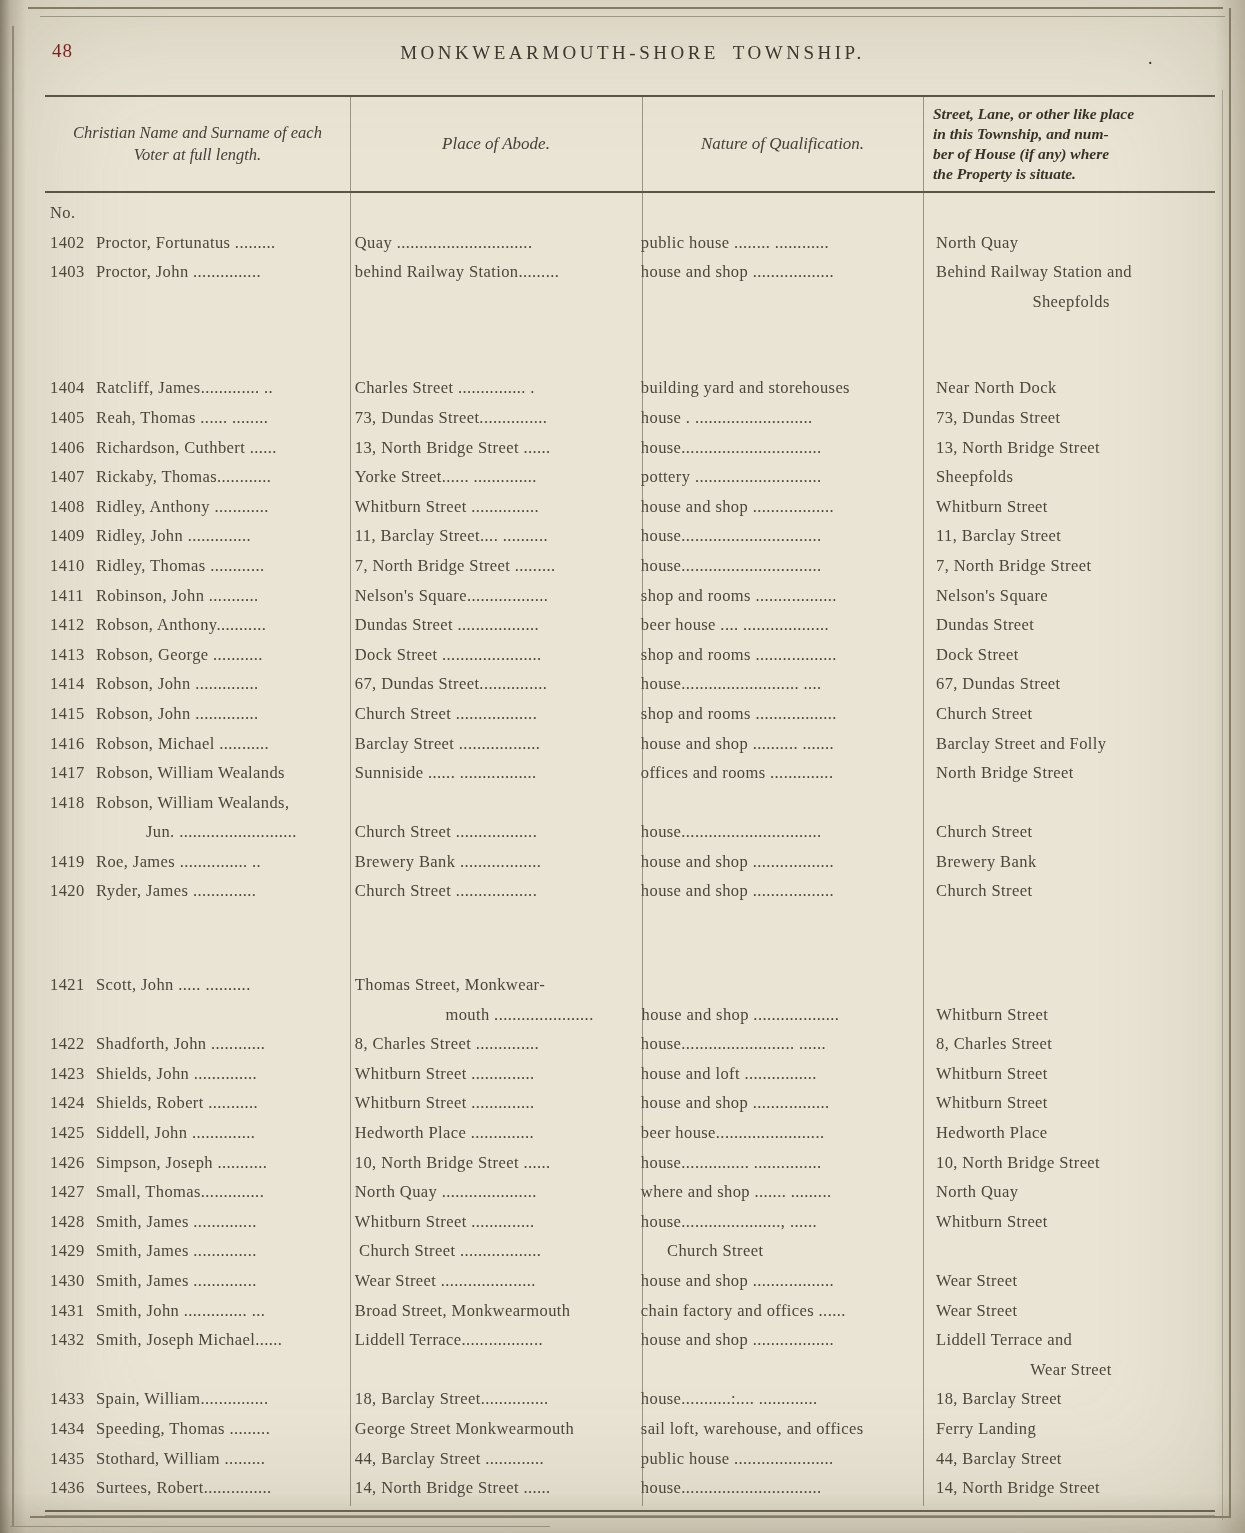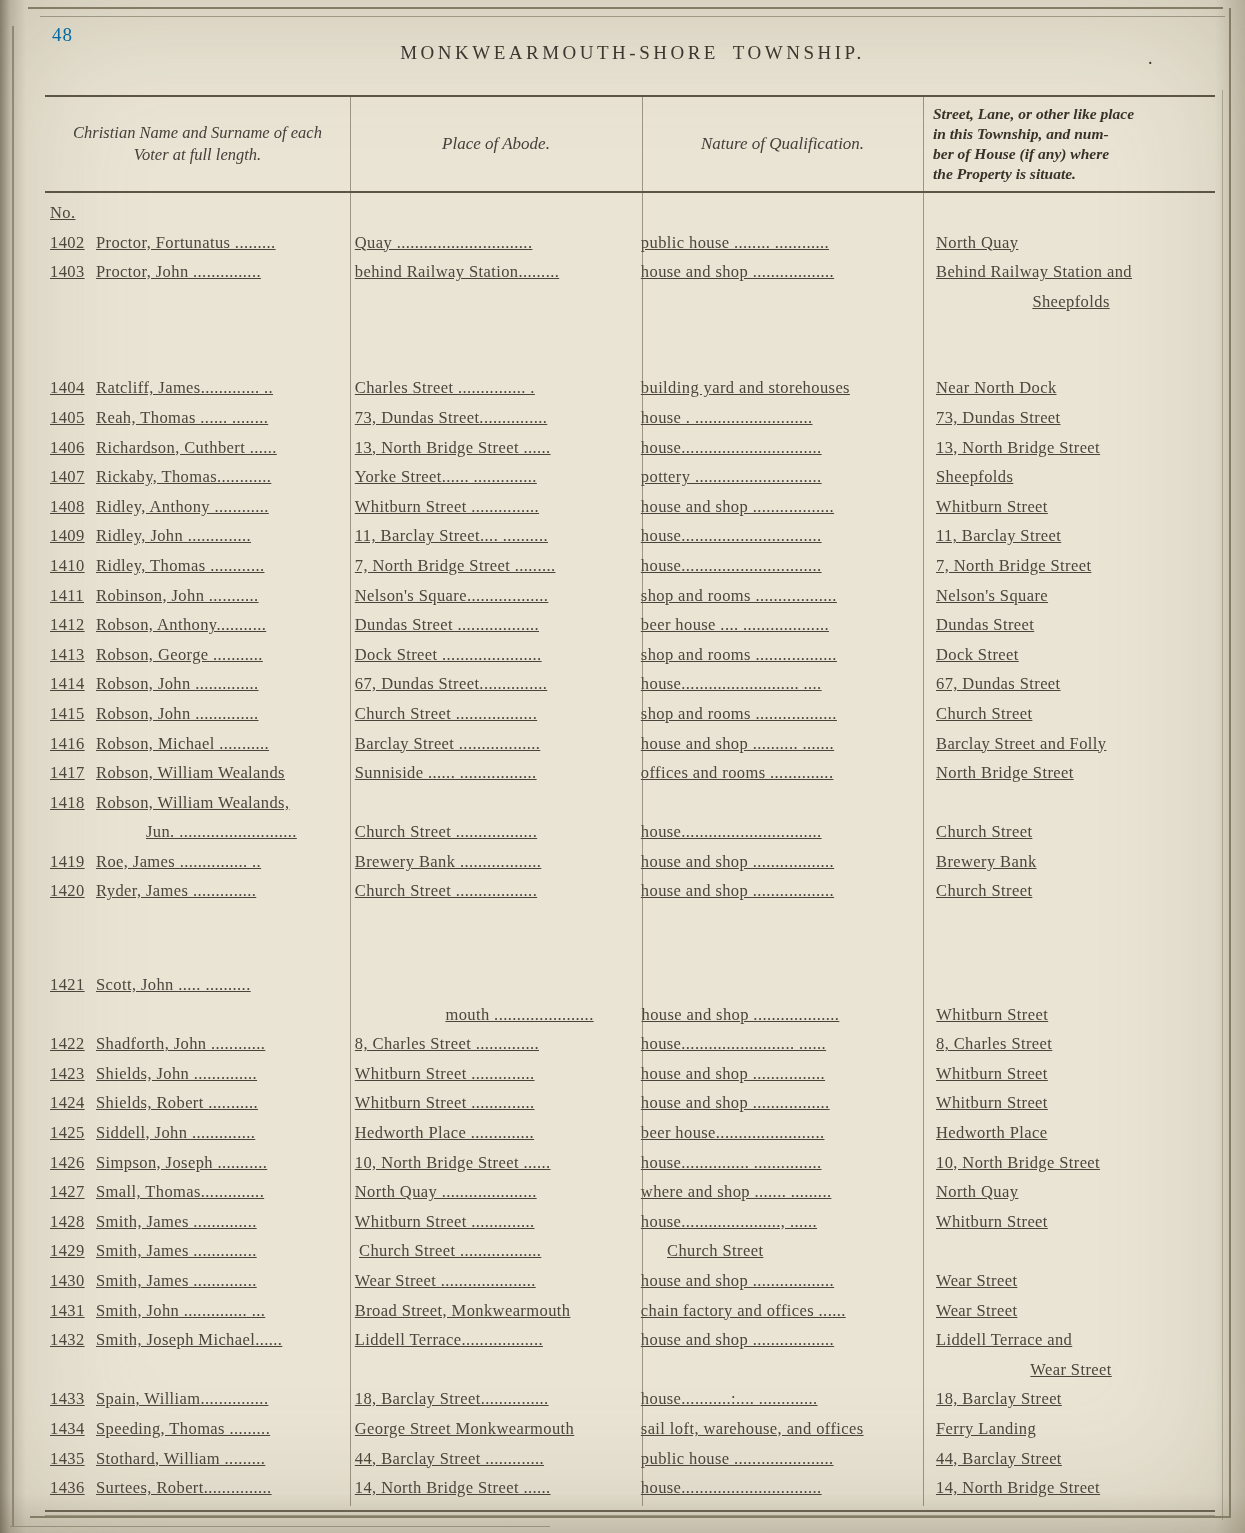--- a/index.html
+++ b/index.html
@@ -19,42 +19,42 @@
   }
   .frame-line{position:absolute;background:#857c66;}
   .frame-top-1{left:28px;top:7px;width:1195px;height:2px;}
   .frame-top-2{left:40px;top:16px;width:1185px;height:1px;opacity:.7;}
   .frame-right-1{right:14px;top:8px;width:2px;height:1510px;}
   .frame-right-2{right:22px;top:90px;width:1px;height:1430px;opacity:.55;}
   .frame-left-1{left:12px;top:26px;width:2px;height:1500px;opacity:.8;}
   .frame-bottom-1{left:30px;top:1516px;width:1200px;height:2px;}
   .frame-bottom-2{left:10px;top:1526px;width:540px;height:1px;opacity:.7;}
 
-  .page-number{position:absolute;left:52px;top:24px;font-size:19px;letter-spacing:1px;color:#0369a1;}
+  .page-number{position:absolute;left:52px;top:40px;font-size:19px;letter-spacing:1px;color:#7f1d1d;}
   .page-title{position:absolute;left:10px;top:42px;width:1245px;text-align:center;
     font-size:19px;letter-spacing:3.5px;color:#3c372f;word-spacing:6px;}
   .stray-dot{position:absolute;left:1148px;top:48px;font-size:18px;color:#3c372f;}
 
   .reg-table{position:absolute;left:45px;top:95px;width:1170px;}
   .vline{position:absolute;top:0;bottom:10px;width:1px;background:rgba(92,84,64,.55);}
   .vline.v1{left:305px;}
   .vline.v2{left:597px;}
   .vline.v3{left:878px;}
 
   .thead{display:flex;align-items:center;height:94px;
     border-top:2px solid #5c5545;border-bottom:2px solid #5c5545;
     font-style:italic;color:#45403a;}
   .th{box-sizing:border-box;padding:0 10px;text-align:center;}
   .th.h1{width:305px;font-size:16.5px;line-height:22px;}
   .th.h2{width:292px;font-size:17px;}
   .th.h3{width:281px;font-size:17px;}
   .th.h4{width:292px;font-size:15.5px;font-weight:bold;line-height:20px;
     white-space:pre-line;text-align:left;color:#383328;}
 
-  .tbody{padding-top:5px;text-decoration:underline;}
+  .tbody{padding-top:5px;}
   .line{display:flex;height:29.6px;line-height:29.6px;font-size:16.5px;letter-spacing:.4px;color:#4c463c;}
   .c{box-sizing:border-box;white-space:nowrap;overflow:hidden;}
   .c1{width:305px;padding-left:5px;display:flex;}
   .no{display:inline-block;width:46px;flex:0 0 46px;}
   .nm{display:inline-block;}
   .nm.indent{padding-left:50px;}
   .c2{width:292px;padding-left:9px;}
   .c2.indent{padding-left:100px;}
   .c3{width:281px;padding-left:7px;}
   .c4{width:292px;padding-left:9px;margin-left:16px;}
@@ -290,20 +290,21 @@
         </div>
         <div class="c c2">Church Street ..................</div>
         <div class="c c3">house and shop ..................</div>
         <div class="c c4">Church Street</div>
       </div>
       <div class="line" style="margin-top: 64px;">
         <div class="c c1">
           <span class="no">1421</span>
           <span class="nm">Scott, John ..... ..........</span>
         </div>
+        <div class="c c2">Thomas Street, Monkwear-</div>
         <div class="c c3"></div>
         <div class="c c4"></div>
       </div>
       <div class="line">
         <div class="c c1">
           <span class="no"></span>
           <span class="nm"></span>
         </div>
         <div class="c c2 indent">mouth ......................</div>
         <div class="c c3">house and shop ...................</div>
@@ -317,21 +318,21 @@
         <div class="c c2">8, Charles Street ..............</div>
         <div class="c c3">house......................... ......</div>
         <div class="c c4">8, Charles Street</div>
       </div>
       <div class="line">
         <div class="c c1">
           <span class="no">1423</span>
           <span class="nm">Shields, John ..............</span>
         </div>
         <div class="c c2">Whitburn Street ..............</div>
-        <div class="c c3">house and shop ................</div>
+        <div class="c c3">house and loft ................</div>
         <div class="c c4">Whitburn Street</div>
       </div>
       <div class="line">
         <div class="c c1">
           <span class="no">1424</span>
           <span class="nm">Shields, Robert ...........</span>
         </div>
         <div class="c c2">Whitburn Street ..............</div>
         <div class="c c3">house and shop .................</div>
         <div class="c c4">Whitburn Street</div>

